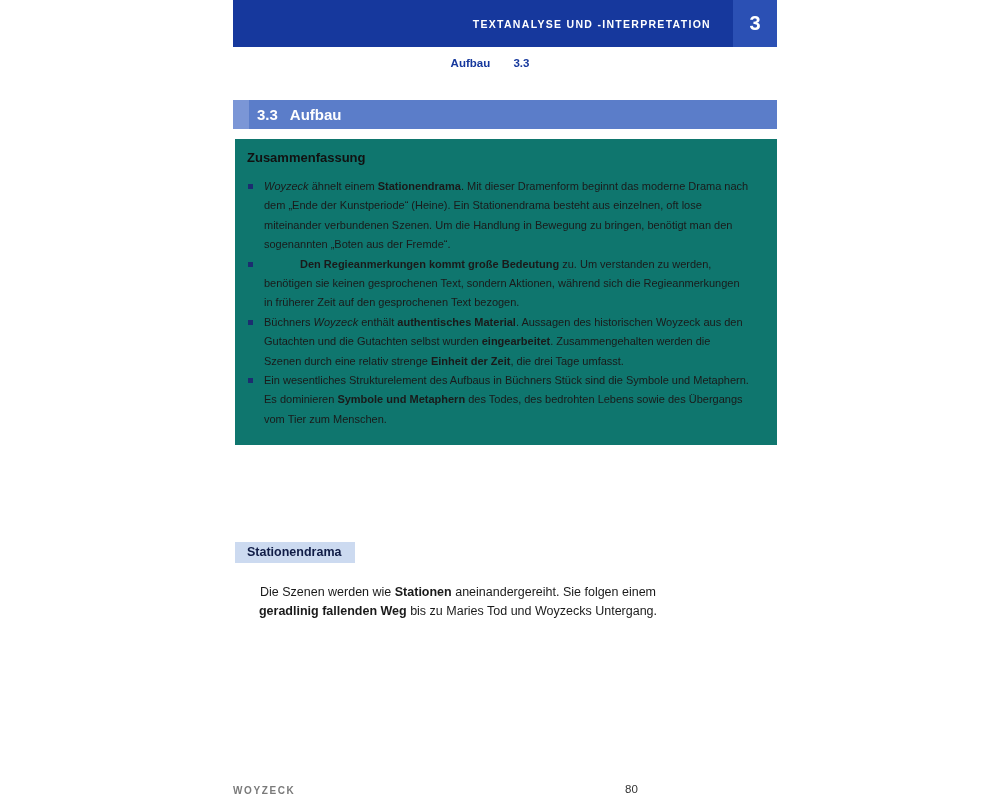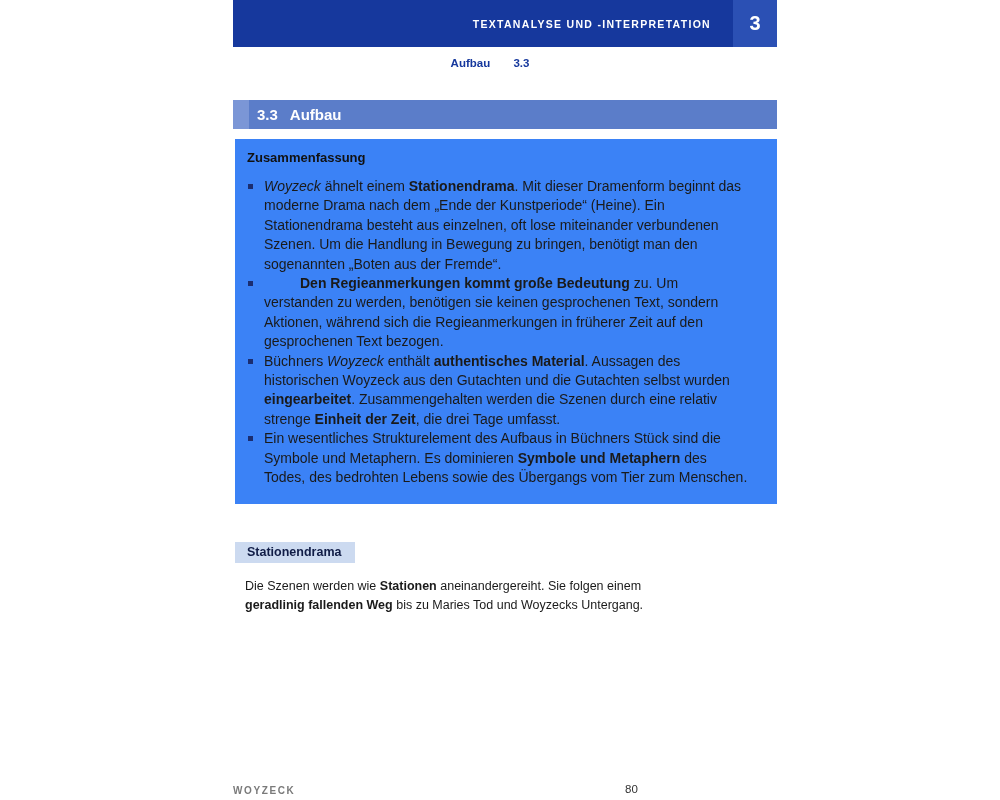--- a/index.html
+++ b/index.html
@@ -33,42 +33,42 @@
     background:#5b7dc9;color:#ffffff;display:flex;align-items:center;
     font-size:15px;font-weight:700;
     box-shadow:inset 16px 0 0 0 #7b96d6;
     padding-left:0;
   }
   .section-number{margin-left:24px;}
   .section-title{margin-left:12px;}
   
   .summary-box{
     position:absolute;left:235px;top:139px;width:542px;
-    background:#3b82f6;box-sizing:border-box;
+    background:#0f766e;box-sizing:border-box;
     padding:11px 28px 16px 12px;
   }
   .summary-title{font-size:13px;font-weight:700;color:#111;margin:0 0 12px 0;}
   .summary-list{list-style:none;margin:0;padding:0;}
   .summary-list li{
     position:relative;padding-left:17px;margin:0;
-    font-size:14px;line-height:19.4px;color:#1a1a1a;
+    font-size:11px;line-height:19.4px;color:#1a1a1a;
   }
   .bullet{
     position:absolute;left:1px;top:7px;width:5px;height:5px;background:#1b2d70;
   }
   
   .keyword-label{
     position:absolute;left:235px;top:542px;
     background:#ccdaf0;padding:3px 14px 4px 12px;
     font-size:12.5px;font-weight:700;color:#101c46;
   }
   
   .body-paragraph{
     position:absolute;left:235px;top:567px;width:414px;
-    font-size:12.5px;line-height:19px;color:#1a1a1a;margin:10px;
+    font-size:12.5px;line-height:19px;color:#1a1a1a;margin:16px;text-align:center;
   }
   
   .footer-book{
     position:absolute;left:233px;top:785px;
     font-size:10px;font-weight:700;letter-spacing:1.6px;color:#7a7a7a;
   }
   .footer-page{
     position:absolute;left:625px;top:783px;
     font-size:11.5px;color:#333333;
   }

